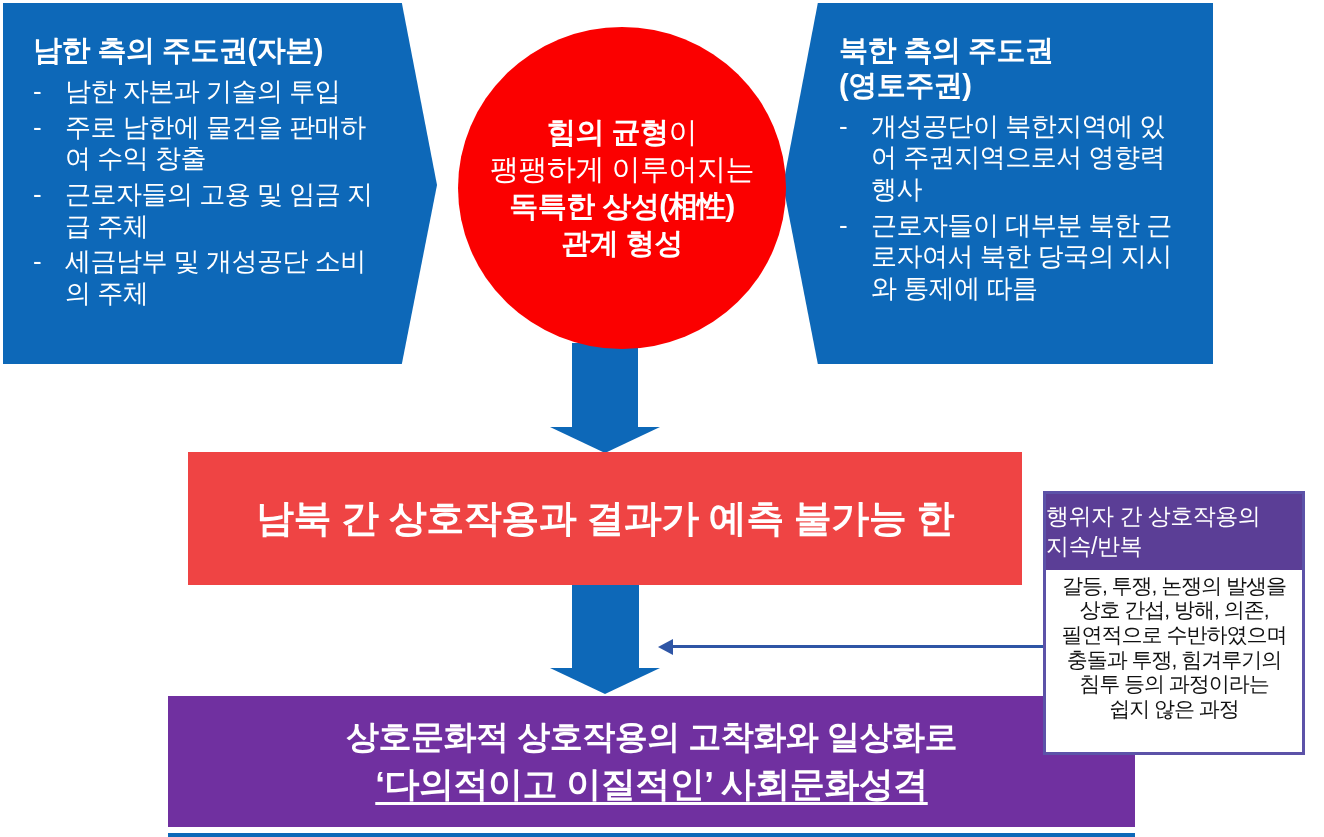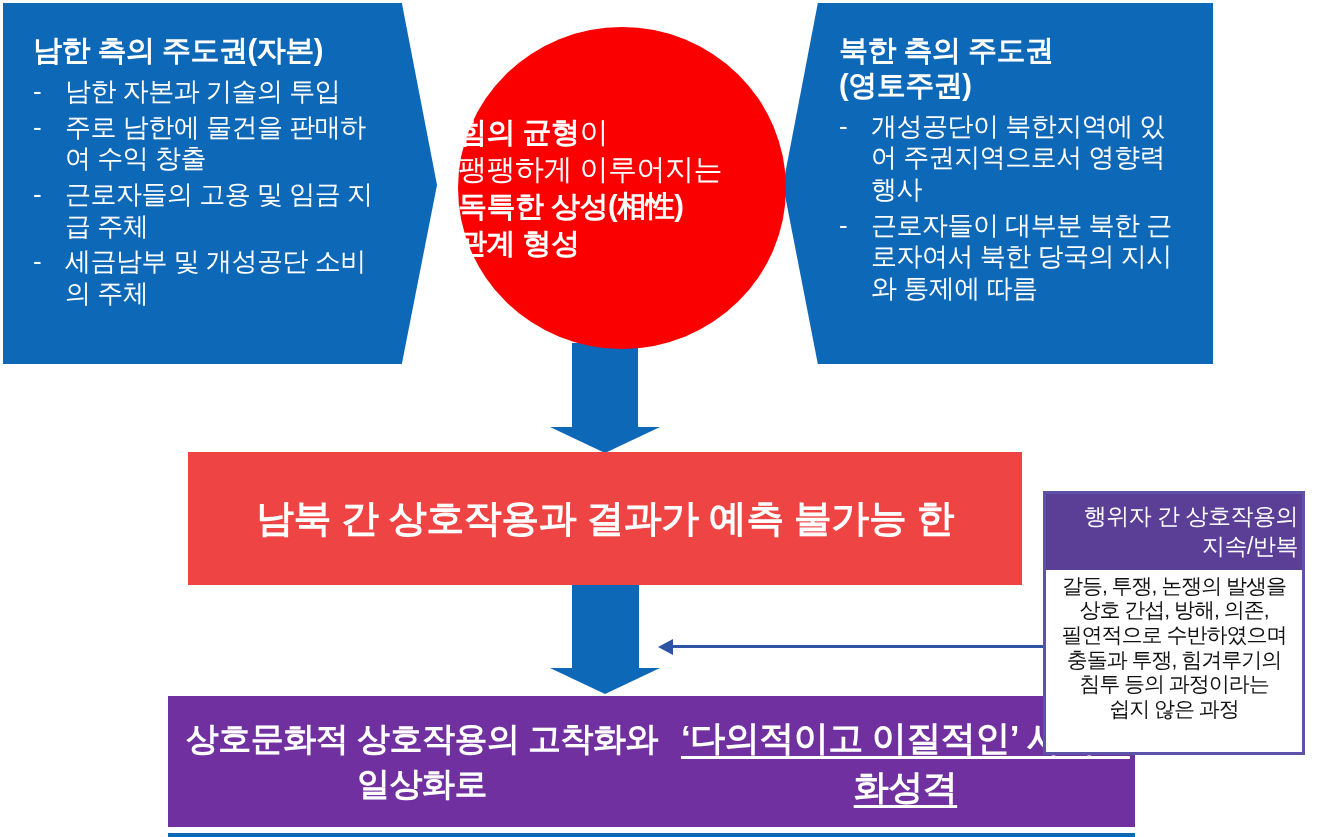--- a/index.html
+++ b/index.html
@@ -21,21 +21,21 @@
   }
   .shape-title{font-size:29px;font-weight:700;line-height:1.2;white-space:nowrap;margin-bottom:8px;letter-spacing:-0.5px;}
   .shape-title.wrap{white-space:normal;}
   .bullet{display:flex;margin-bottom:4px;font-size:26px;line-height:1.22;letter-spacing:-0.5px;}
   .bullet .dash{flex:0 0 32px;}
   .bullet .btxt{flex:1;word-break:break-all;}
   
   .circle{
     position:absolute;left:458px;top:27px;width:328px;height:322px;border-radius:50%;
     background:#FB0000;color:#ffffff;display:flex;flex-direction:column;
-    align-items:flex-start;justify-content:center;text-align:center;z-index:2;
+    align-items:center;justify-content:center;text-align:center;z-index:2;
     font-size:29px;line-height:1.28;letter-spacing:-0.5px;
   }
   .circle .b{font-weight:700;}
   .circle div{white-space:nowrap;}
   
   .shaft{position:absolute;background:#0D68B8;z-index:1;}
   .head-down{position:absolute;width:0;height:0;z-index:1;
     border-left:55px solid transparent;border-right:55px solid transparent;border-top:26px solid #0D68B8;}
   #shaft1{left:572px;top:343px;width:66px;height:85px;}
   #head1{left:550px;top:427px;}
@@ -43,33 +43,33 @@
   #head2{left:550px;top:668px;}
   
   .lim-box{
     position:absolute;left:188px;top:452px;width:834px;height:133px;background:#ef4444;
     color:#ffffff;display:flex;flex-direction:column;align-items:center;justify-content:center;
     text-align:center;font-weight:700;font-size:38px;line-height:1.42;letter-spacing:-0.5px;z-index:1;
   }
   
   .outcome-box{
     position:absolute;left:168px;top:696px;width:967px;height:131px;background:#7030A0;
-    color:#ffffff;display:flex;align-items:center;justify-content:center;
+    color:#ffffff;display:flex;flex-direction:column;align-items:center;justify-content:center;
     text-align:center;font-weight:700;z-index:1;letter-spacing:-0.5px;
   }
   .outcome-line1{font-size:33px;line-height:1.35;}
   .outcome-line2{font-size:35px;line-height:1.4;text-decoration:underline;text-underline-offset:6px;text-decoration-thickness:3px;}
   .bottom-strip{position:absolute;left:168px;top:833px;width:967px;height:4px;background:#0D68B8;z-index:1;}
   
   .side-box{
     position:absolute;left:1043px;top:491px;width:262px;height:264px;background:#ffffff;
     border:3px solid #5C52A8;box-sizing:border-box;z-index:4;
   }
   .side-header{
-    background:#5B3E96;color:#ffffff;text-align:right;font-size:23px;line-height:1.32;
+    background:#5B3E96;color:#ffffff;text-align:left;font-size:23px;line-height:1.32;
     padding:7px 4px 8px 0;letter-spacing:-0.5px;
   }
   .side-body{padding-top:4px;color:#111111;text-align:center;font-size:21px;line-height:1.175;letter-spacing:-1px;}
   .side-body div{white-space:nowrap;}
   
   .thin-line{position:absolute;left:672px;top:645px;width:371px;height:3px;background:#2E55A5;z-index:3;}
   .thin-head{position:absolute;left:658px;top:639px;width:0;height:0;z-index:3;
     border-top:8px solid transparent;border-bottom:8px solid transparent;border-right:15px solid #2E55A5;}
 </style>
 </head>

